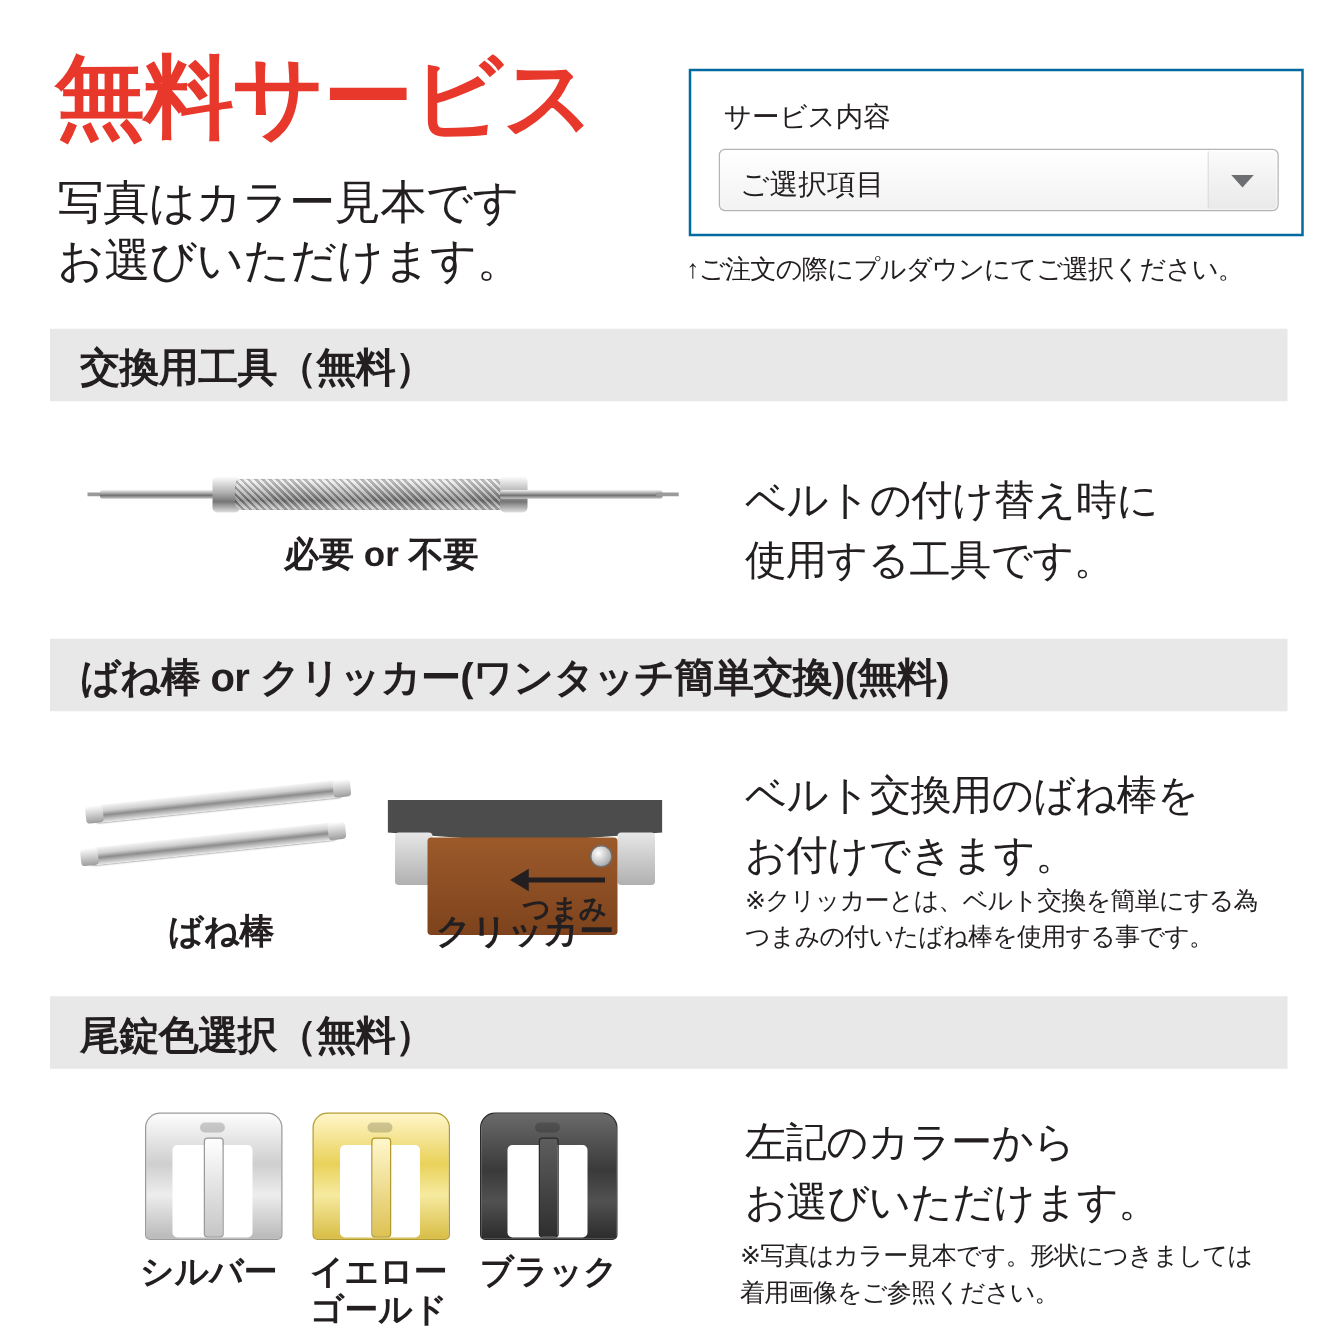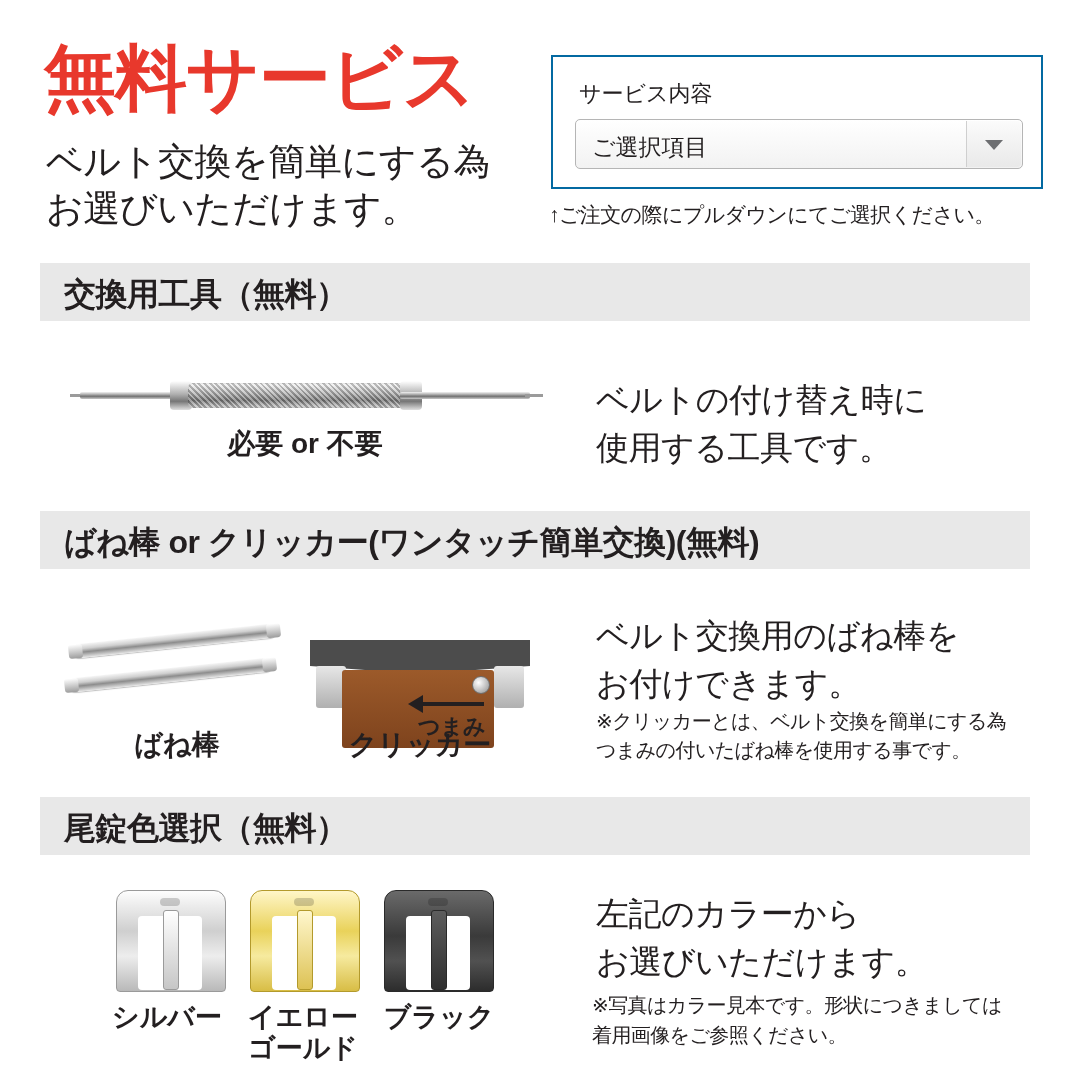--- a/index.html
+++ b/index.html
@@ -429,21 +429,21 @@
   }
 </style>
 </head>
 <body>
 
 <div class="page">
 
   <div class="header">
     <div class="title-red">無料サービス</div>
     <div class="title-sub">
-      <div>ベルト交換を簡単にする為</div>
+      <div>写真はカラー見本です</div>
       <div>お選びいただけます。</div>
     </div>
 
     <div class="select-panel">
       <div class="select-label">サービス内容</div>
       <div class="select-control">
         <div class="select-value">ご選択項目</div>
         <div class="select-arrow-box">
           <span class="select-arrow"></span>
         </div>

